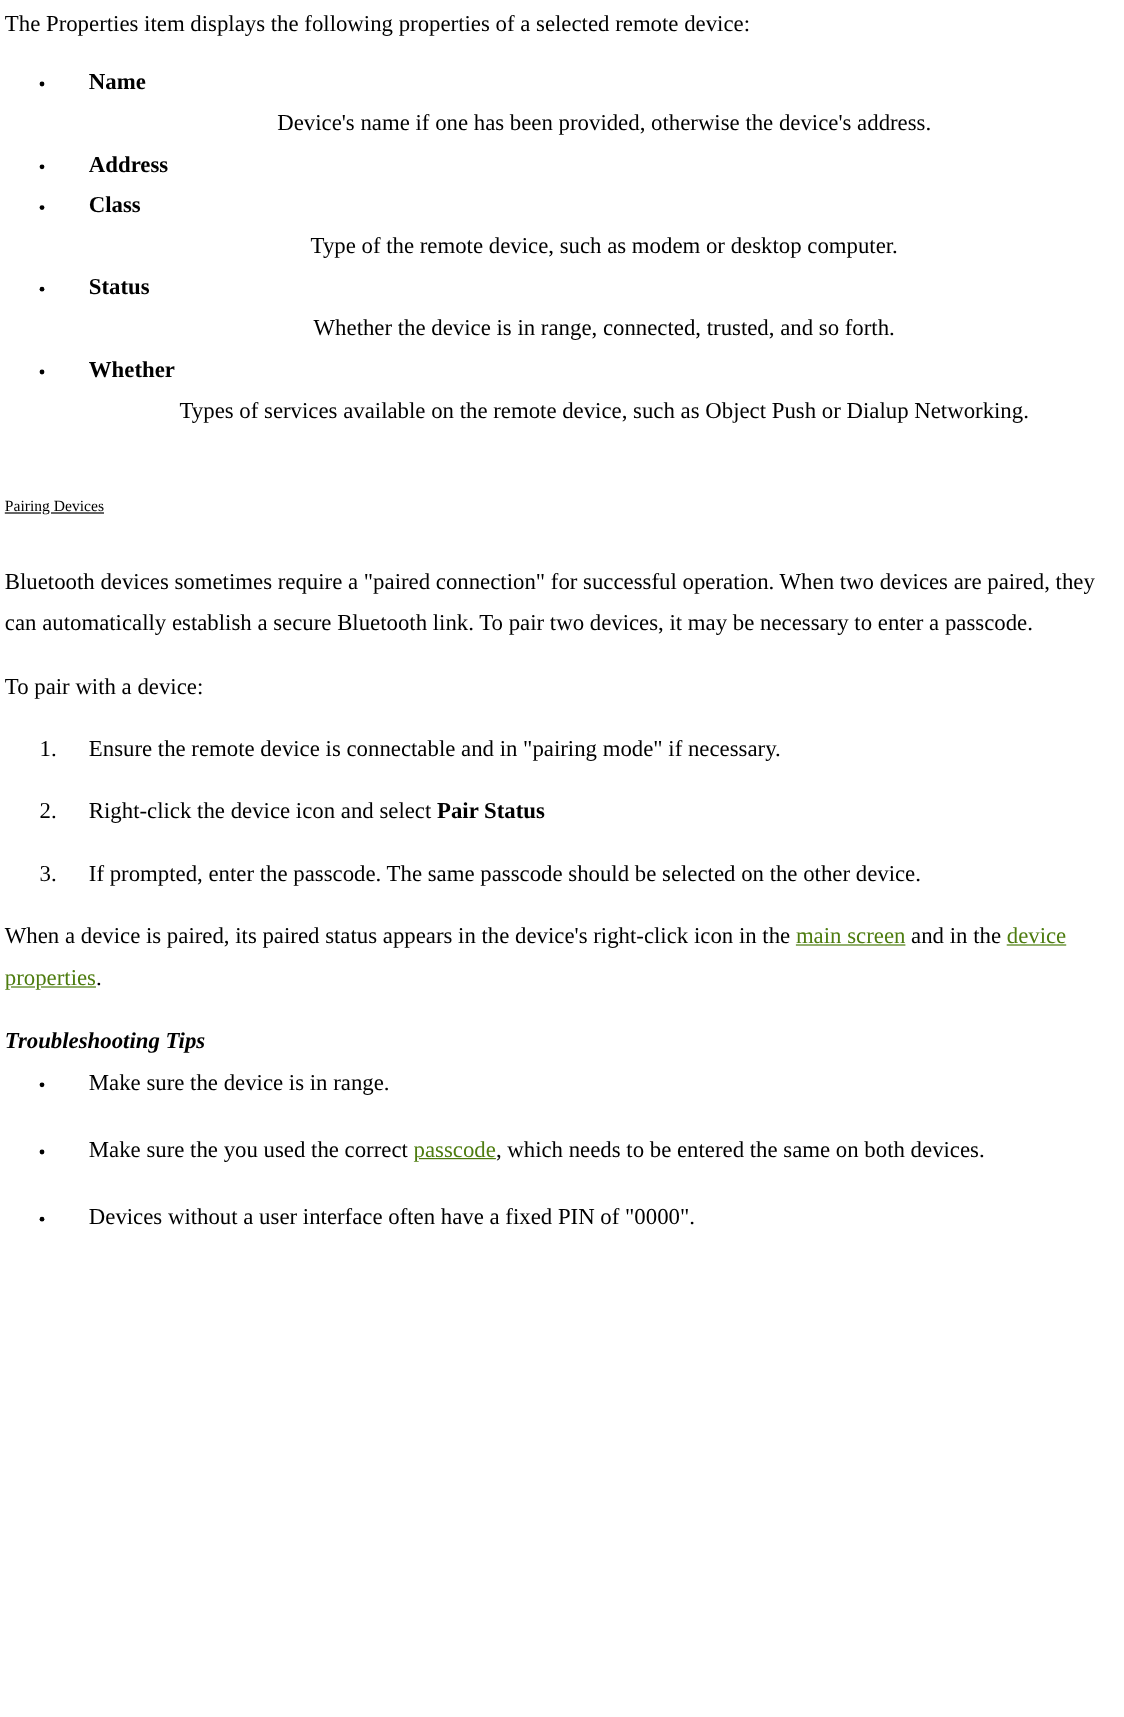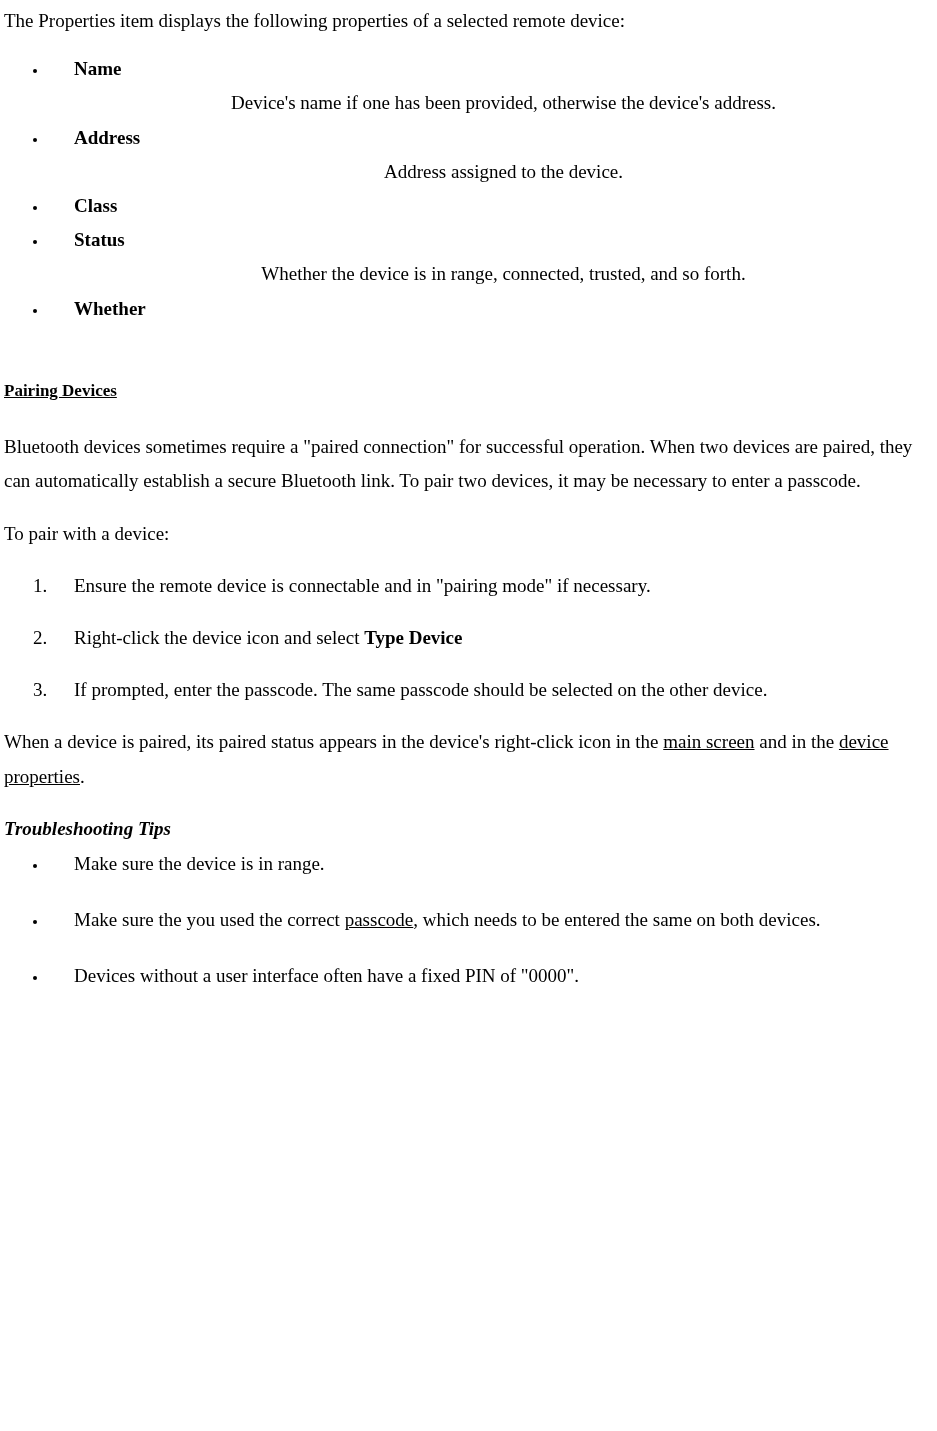--- a/index.html
+++ b/index.html
@@ -12,64 +12,65 @@
       width: 937px;
       box-sizing: border-box;
     }
     p { margin: 0 0 18px 0; }
     .intro { margin-bottom: 14px; }
     ul.props { margin: 0 0 30px 0; padding-left: 44px; }
     ul.props > li { margin-bottom: 0; padding-left: 26px; }
     ul.props > li::marker { font-size: 13px; }
     .term { font-weight: bold; }
     .desc { display: block; text-align: center; }
-    h2.section { font-weight: bold; text-decoration: underline; font-size: 17px; margin: 50px 0 24px 0; }
+    h2.section { font-weight: normal; text-decoration: underline; font-size: 13px; margin: 50px 0 36px 0; }
     ol.steps { margin: 0 0 4px 0; padding-left: 48px; }
     ol.steps > li { margin-bottom: 18px; padding-left: 22px; }
     ul.tips { margin: 0; padding-left: 44px; }
     ul.tips > li { margin-bottom: 22px; padding-left: 26px; }
     ul.tips > li::marker { font-size: 13px; }
-    a.link { color: #000000; text-decoration: underline; }
+    a.link { color: #4d7c0f; text-decoration: underline; }
     .subhead { font-style: italic; font-weight: bold; margin: 4px 0 1px 0; }
   </style>
 </head>
 <body>
 
 <p class="intro">The Properties item displays the following properties of a selected remote device:</p>
 
 <ul class="props">
   <li>
     <span class="term">Name</span>
     <span class="desc">Device's name if one has been provided, otherwise the device's address.</span>
   </li>
   <li>
     <span class="term">Address</span>
-    <span class="desc">Address assigned to the device.</span>
   </li>
   <li>
     <span class="term">Class</span>
+    <span class="desc">Type of the remote device, such as modem or desktop computer.</span>
   </li>
   <li>
     <span class="term">Status</span>
     <span class="desc">Whether the device is in range, connected, trusted, and so forth.</span>
   </li>
   <li>
     <span class="term">Whether</span>
+    <span class="desc">Types of services available on the remote device, such as Object Push or Dialup Networking.</span>
   </li>
 </ul>
 
 <h2 class="section">Pairing Devices</h2>
 
 <p>Bluetooth devices sometimes require a "paired connection" for successful operation. When two devices are paired, they can automatically establish a secure Bluetooth link. To pair two devices, it may be necessary to enter a passcode.</p>
 
 <p>To pair with a device:</p>
 
 <ol class="steps">
   <li>Ensure the remote device is connectable and in "pairing mode" if necessary.</li>
-  <li><span>Right-click the device icon and select </span><strong>Type Device</strong></li>
+  <li><span>Right-click the device icon and select </span><strong>Pair Status</strong></li>
   <li>If prompted, enter the passcode. The same passcode should be selected on the other device.</li>
 </ol>
 
 <p><span>When a device is paired, its paired status appears in the device's right-click icon in the </span><a href="#" class="link">main screen</a><span> and in the </span><a href="#" class="link">device properties</a><span>.</span></p>
 
 <p class="subhead">Troubleshooting Tips</p>
 
 <ul class="tips">
   <li>Make sure the device is in range.</li>
   <li><span>Make sure the you used the correct </span><a href="#" class="link">passcode</a><span>, which needs to be entered the same on both devices.</span></li>

